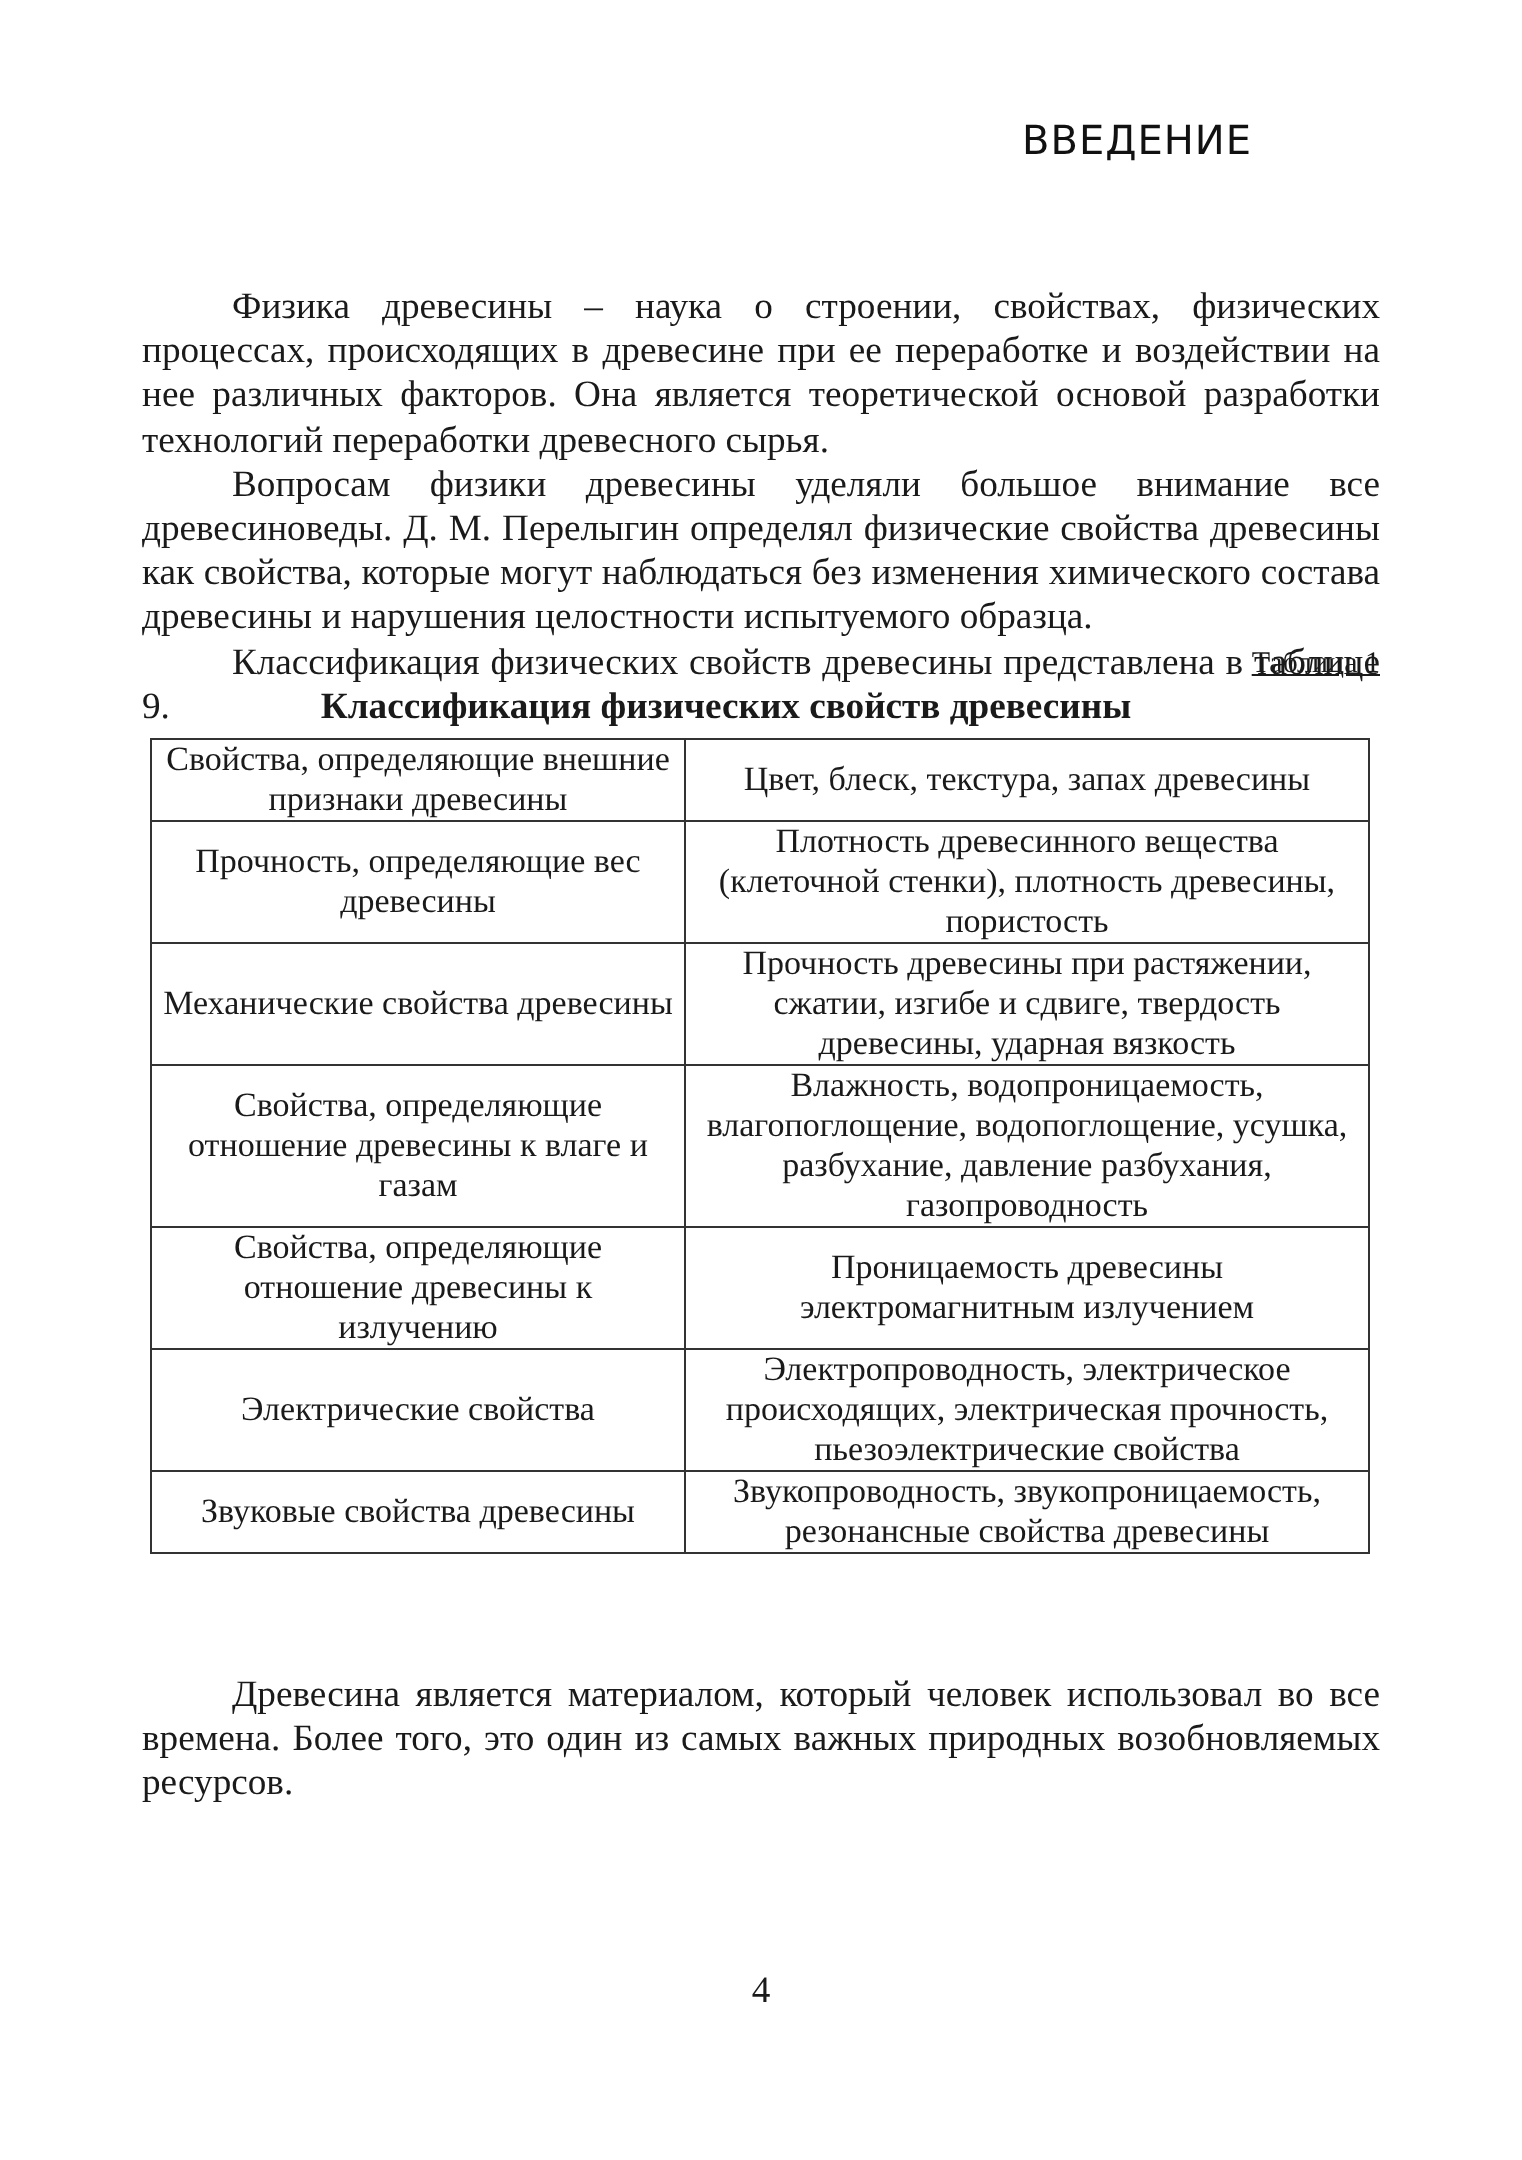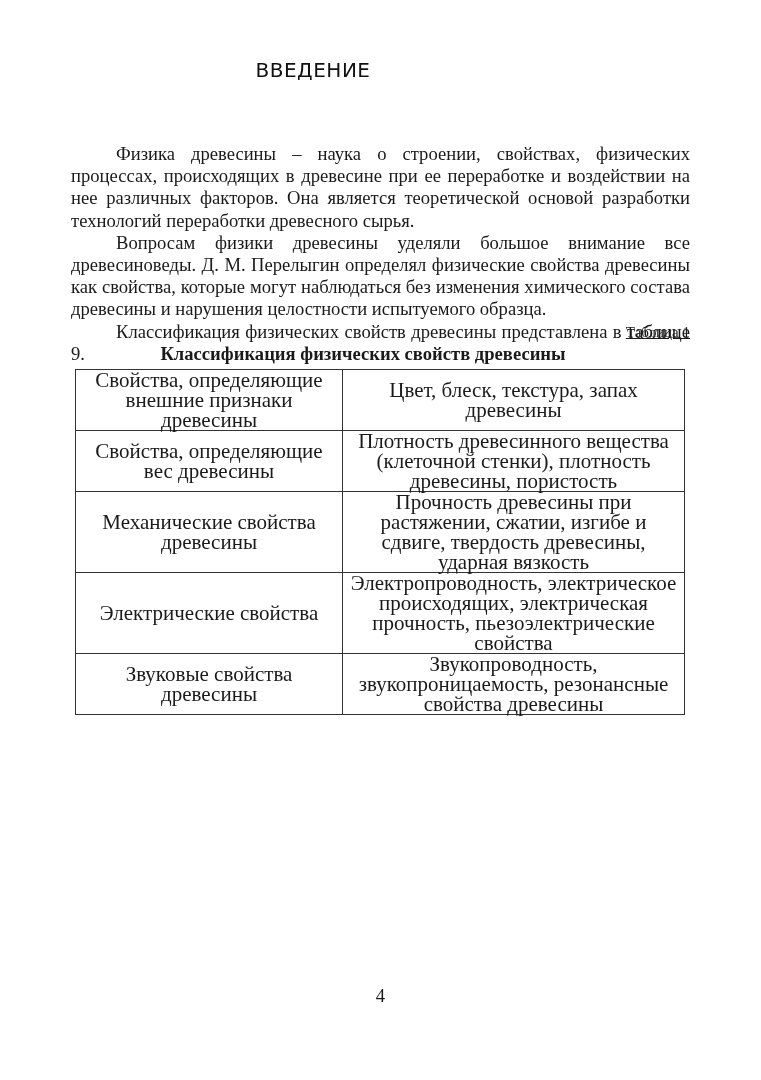--- a/index.html
+++ b/index.html
@@ -19,21 +19,21 @@
       position: absolute;
       left: 0; top: 0;
       width: 761px;
       height: 1080px;
     }
     .heading {
       position: absolute;
       top: 58px;
       left: 0;
       width: 626px;
-      text-align: center;
+      text-align: right;
       font-family: "DejaVu Sans", sans-serif;
       font-size: 20px;
       letter-spacing: 0.5px;
       color: #111;
       margin: 0;
       font-weight: normal;
     }
     .text-block {
       position: absolute;
       left: 71px;
@@ -69,21 +69,21 @@
       line-height: 22px;
       font-weight: bold;
     }
     table.props {
       position: absolute;
       top: 369px;
       left: 75px;
       width: 609px;
       border-collapse: collapse;
       table-layout: fixed;
-      font-size: 21px;
+      font-size: 17px;
       line-height: 20px;
       padding-left: 16px;
     }
     table.props td {
       border: 1.5px solid #333;
       text-align: center;
       vertical-align: middle;
       padding: 0 4px;
       color: #1a1a1a;
     }
@@ -114,36 +114,45 @@
   <div class="table-label">Таблица 1</div>
   <div class="table-title">Классификация физических свойств древесины</div>
 
   <table class="props">
     <tbody>
       <tr style="height:41px;">
         <td class="c1">Свойства, определяющие внешние признаки древесины</td>
         <td class="c2">Цвет, блеск, текстура, запах древесины</td>
       </tr>
       <tr style="height:61px;">
-        <td class="c1">Свойства, определяющие вес древесины</td>
+        <td class="c1">Прочность, определяющие вес древесины</td>
         <td class="c2">Плотность древесинного вещества (клеточной стенки), плотность древесины, пористость</td>
       </tr>
       <tr style="height:61px;">
         <td class="c1">Механические свойства древесины</td>
         <td class="c2">Прочность древесины при растяжении, сжатии, изгибе и сдвиге, твердость древесины, ударная вязкость</td>
+      </tr>
+      <tr style="height:80px;">
+        <td class="c1">Свойства, определяющие отношение древесины к влаге и газам</td>
+        <td class="c2">Влажность, водопроницаемость, влагопоглощение, водопоглощение, усушка, разбухание, давление разбухания, газопроводность</td>
+      </tr>
+      <tr style="height:61px;">
+        <td class="c1">Свойства, определяющие отношение древесины к излучению</td>
+        <td class="c2">Проницаемость древесины электромагнитным излучением</td>
       </tr>
       <tr style="height:61px;">
         <td class="c1">Электрические свойства</td>
         <td class="c2">Электропроводность, электрическое происходящих, электрическая прочность, пьезоэлектрические свойства</td>
       </tr>
       <tr style="height:39px;">
         <td class="c1">Звуковые свойства древесины</td>
         <td class="c2">Звукопроводность, звукопроницаемость, резонансные свойства древесины</td>
       </tr>
     </tbody>
   </table>
 
   <div class="text-block outro">
+    <p>Древесина является материалом, который человек использовал во все времена. Более того, это один из самых важных природных возобновляемых ресурсов.</p>
   </div>
 
   <div class="page-number">4</div>
 
 </div>
 
 </body></html>

